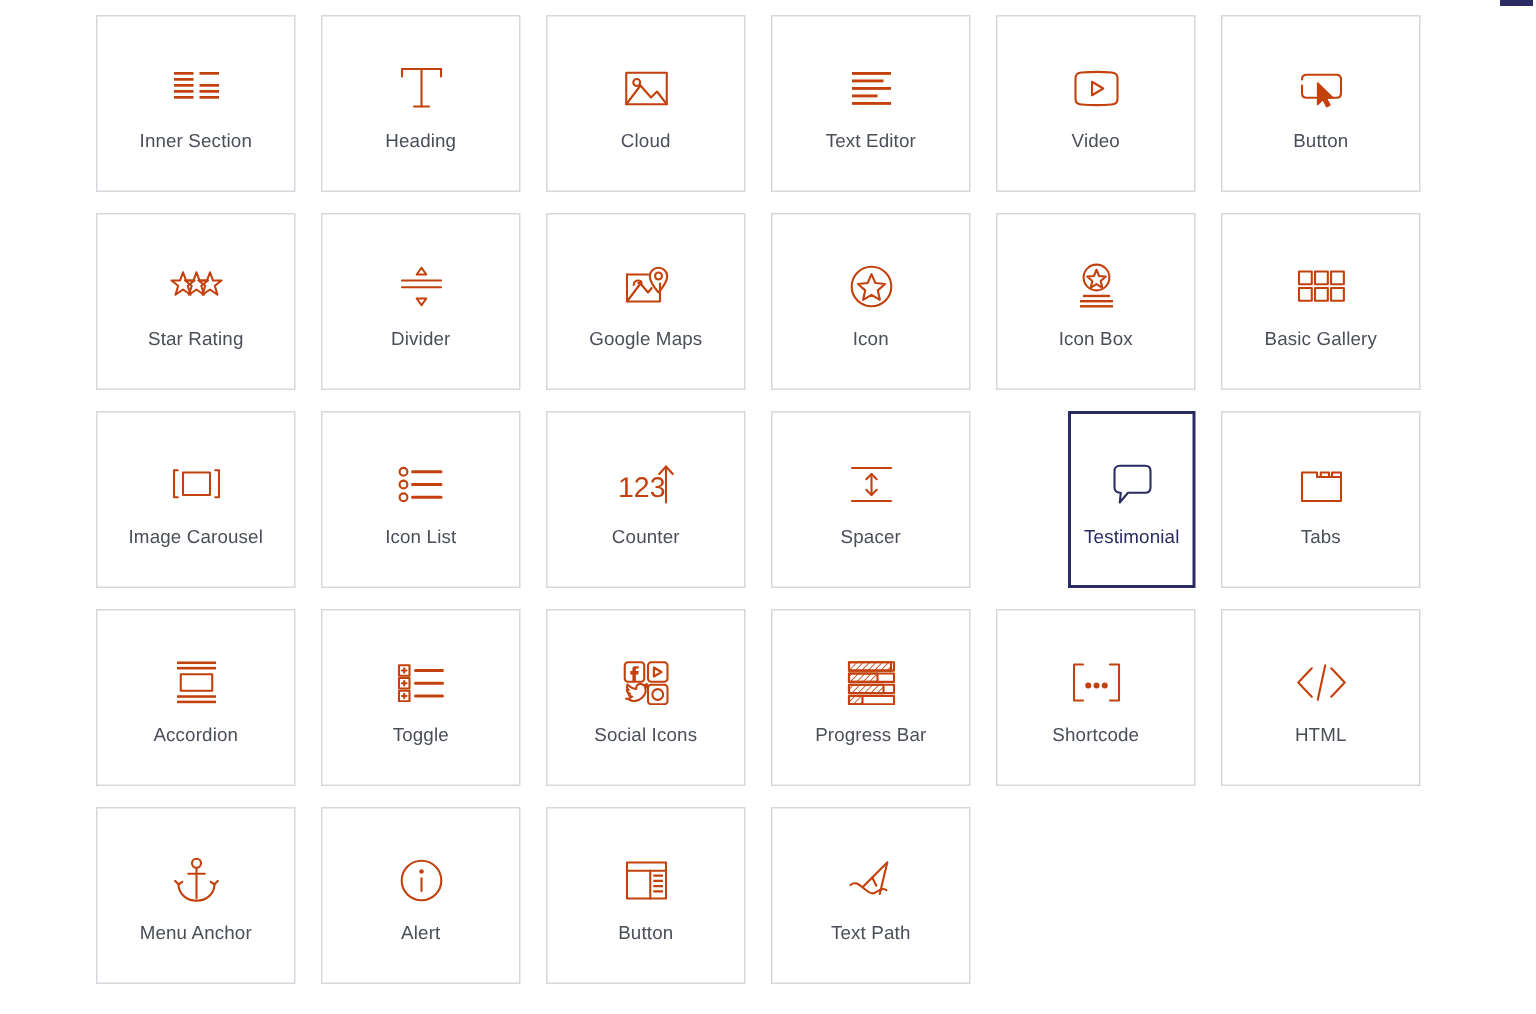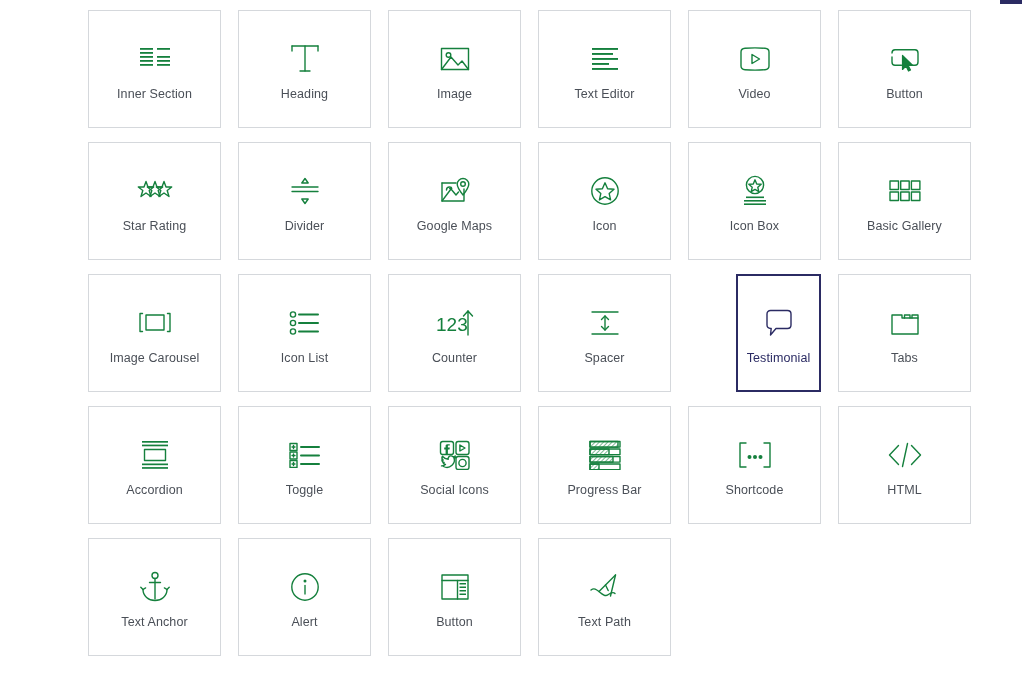--- a/index.html
+++ b/index.html
@@ -28,21 +28,21 @@
     position: absolute;
     top: 0;
     right: 2px;
     width: 22px;
     height: 4px;
     background: #2b2b63;
   }
 
   #widget-grid {
     position: absolute;
-    left: 88px;
+    left: 64px;
     top: 10px;
     width: 884px;
     display: grid;
     grid-template-columns: repeat(6, 133px);
     grid-auto-rows: 118px;
     column-gap: 17px;
     row-gap: 14px;
   }
 
   .widget-card {
@@ -59,21 +59,21 @@
   .widget-card.is-selected {
     border: 2px solid #2b2b63;
     margin-left: 48px;
   }
 
   .widget-icon {
     height: 44px;
     display: flex;
     align-items: center;
     justify-content: center;
-    color: #15803d;
+    color: #c2410c;
     margin-bottom: 6px;
   }
   .widget-card.is-selected .widget-icon {
     color: #2b2b63;
   }
   .widget-icon svg {
     display: block;
   }
 
   .widget-label {
@@ -130,21 +130,21 @@
       <div class="widget-card">
         <div class="widget-icon">
           <svg width="32" height="28" viewBox="0 0 32 28">
         <g fill="none" stroke="currentColor" stroke-width="1.4" stroke-linecap="round" stroke-linejoin="round">
           <rect x="2.5" y="3.5" width="27" height="21"></rect>
           <circle cx="9.5" cy="10" r="2.3"></circle>
           <path d="M2.5 24.5 L12 12 L19 20 L23 16 L29.5 24.5"></path>
         </g>
       </svg>
         </div>
-        <div class="widget-label">Image</div>
+        <div class="widget-label">Cloud</div>
       </div>
       <div class="widget-card">
         <div class="widget-icon">
           <svg width="34" height="26" viewBox="0 0 34 26">
         <g fill="currentColor">
           <rect x="4" y="2" width="26" height="1.9"></rect>
           <rect x="4" y="7" width="21" height="1.9"></rect>
           <rect x="4" y="12" width="26" height="1.9"></rect>
           <rect x="4" y="17" width="17" height="1.9"></rect>
           <rect x="4" y="22" width="26" height="1.9"></rect>
@@ -445,21 +445,21 @@
           <path d="M15 7.5 V28"></path>
           <path d="M9.5 11.5 H20.5"></path>
           <path d="M3 18.5 C3 25 8.5 29.5 15 29.5 C21.5 29.5 27 25 27 18.5"></path>
           <path d="M3 18.5 L0.8 16.3"></path>
           <path d="M3 18.5 L5.6 16.9"></path>
           <path d="M27 18.5 L29.2 16.3"></path>
           <path d="M27 18.5 L24.4 16.9"></path>
         </g>
       </svg>
         </div>
-        <div class="widget-label">Text Anchor</div>
+        <div class="widget-label">Menu Anchor</div>
       </div>
       <div class="widget-card">
         <div class="widget-icon">
           <svg width="30" height="30" viewBox="0 0 30 30">
         <g fill="none" stroke="currentColor" stroke-width="1.4" stroke-linecap="round" stroke-linejoin="round">
           <circle cx="15" cy="15" r="13.2"></circle>
           <path d="M15 13.5 V22"></path>
         </g>
         <circle cx="15" cy="9" r="1.5" fill="currentColor"></circle>
       </svg>

